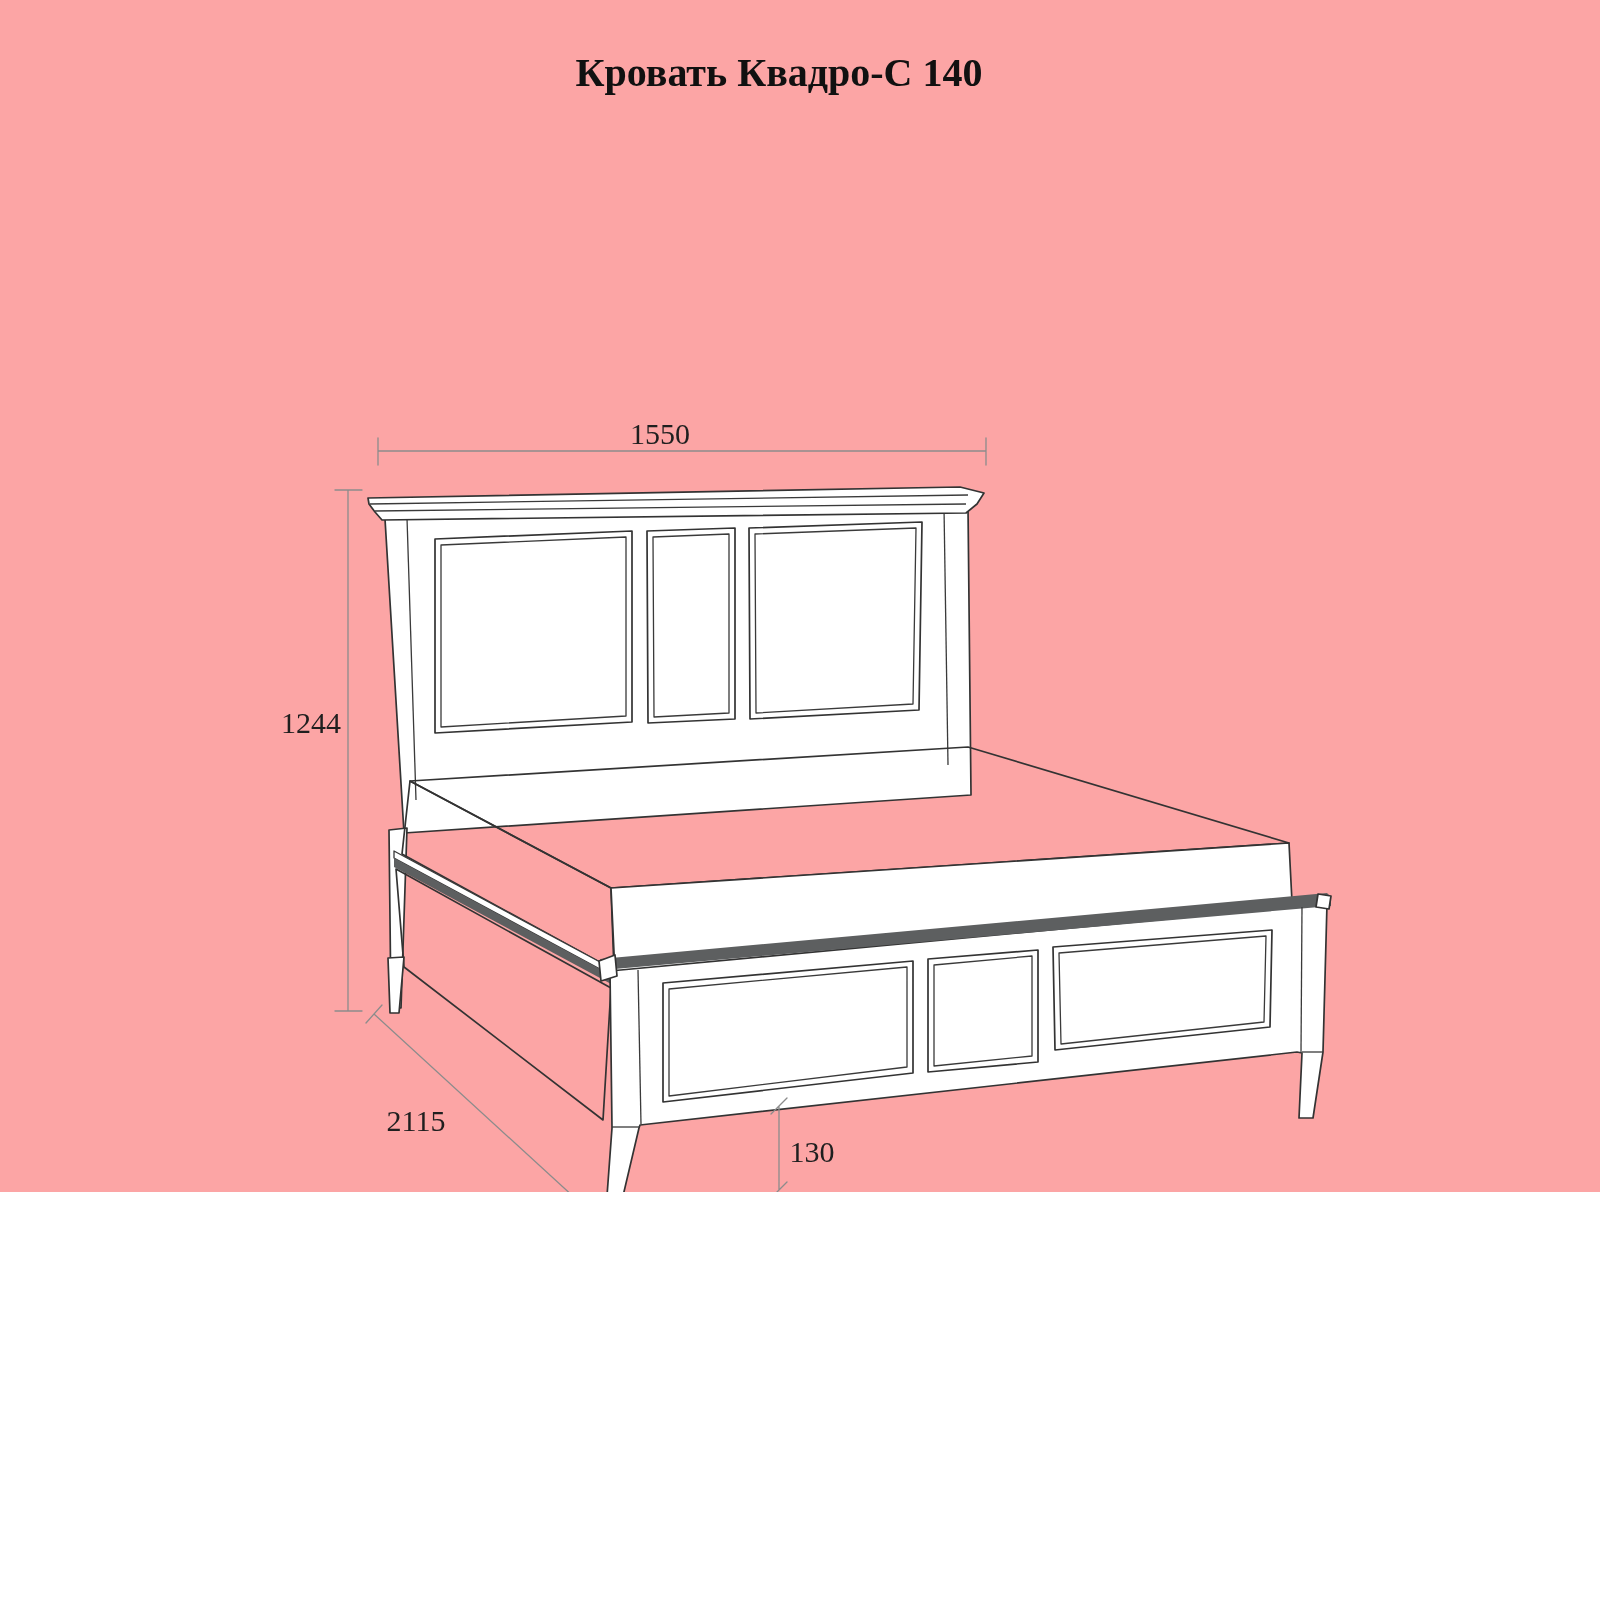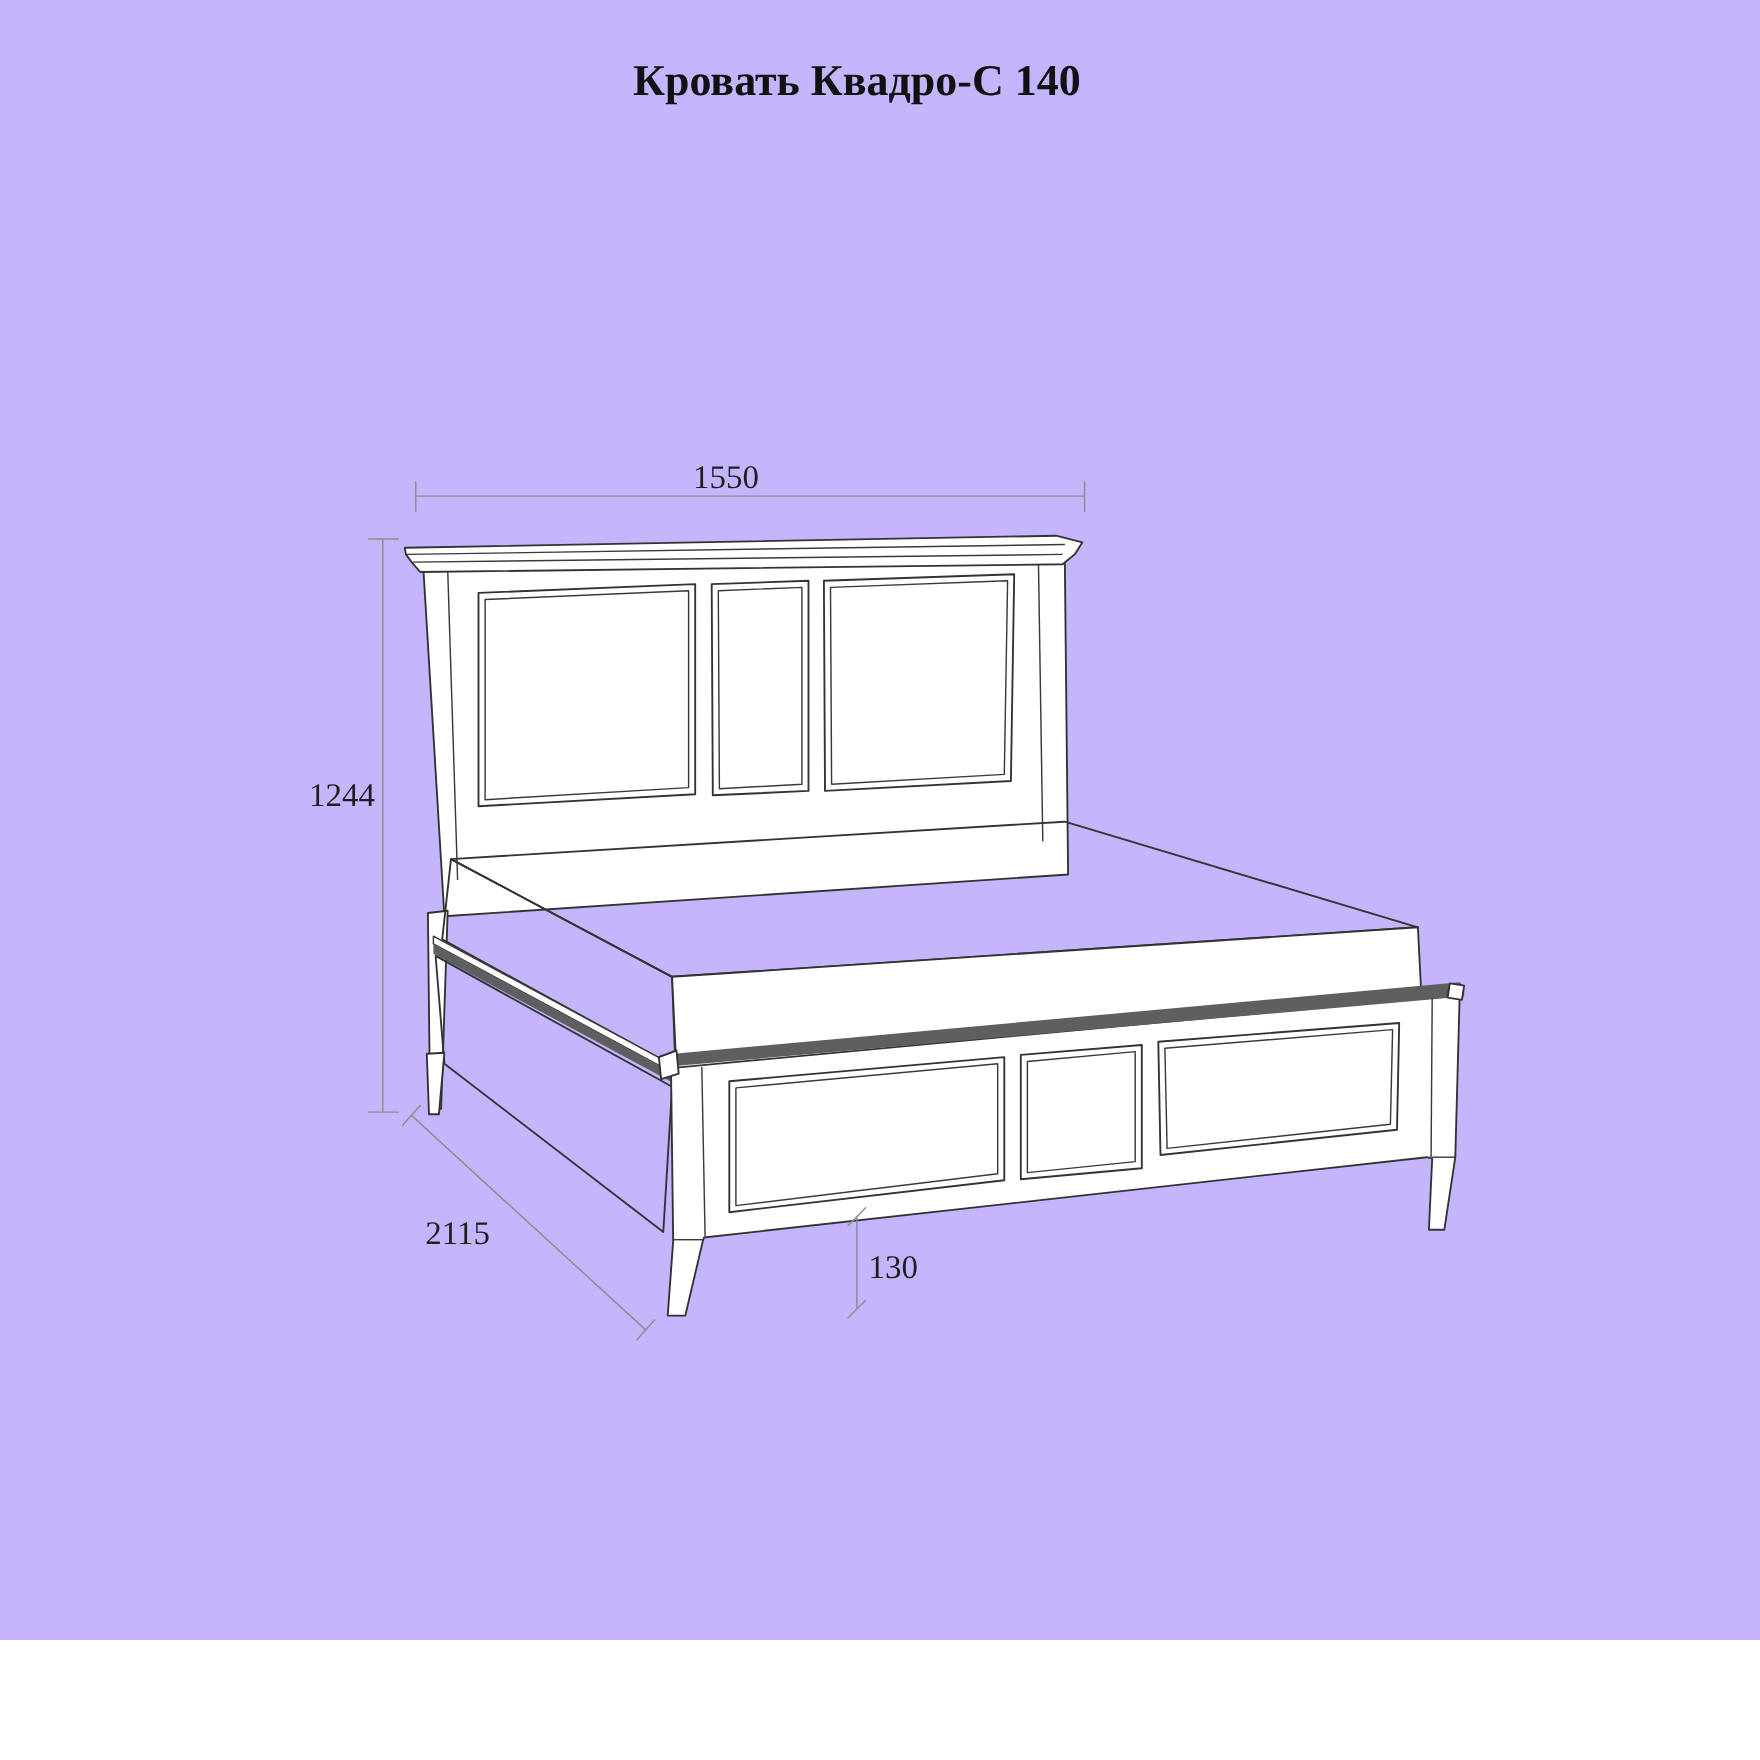--- a/index.html
+++ b/index.html
@@ -1,16 +1,16 @@
 <!DOCTYPE html>
 <html><head>
 <meta charset="utf-8">
 <style>
   html,body{margin:0;padding:0;background:#ffffff;}
-  .stage{position:relative;width:1600px;height:1491px;background:#c4b5fd;overflow:hidden;
+  .stage{position:relative;width:1600px;height:1192px;background:#fca5a5;overflow:hidden;
          font-family:"Liberation Serif", serif;}
   svg{position:absolute;left:0;top:0;}
   
   .draw{stroke:#333333;stroke-width:1.7;fill:none;stroke-linejoin:round;stroke-linecap:round;}
   .draw-thin{stroke:#3a3a3a;stroke-width:1.3;fill:none;stroke-linejoin:round;}
   .fill-white{fill:#ffffff;}
   .dim{stroke:#8c8c8c;stroke-width:1.3;fill:none;stroke-linecap:round;}
   .dim-label{fill:#1f1f1f;font-size:30px;font-family:"Liberation Serif", serif;}
   .title-text{fill:#111111;font-size:40px;font-weight:700;font-family:"Liberation Serif", serif;}
 </style>

